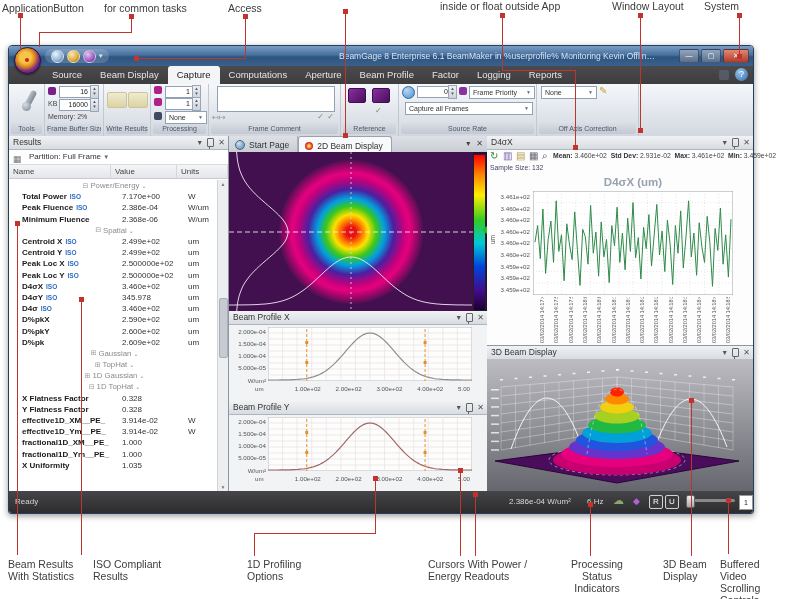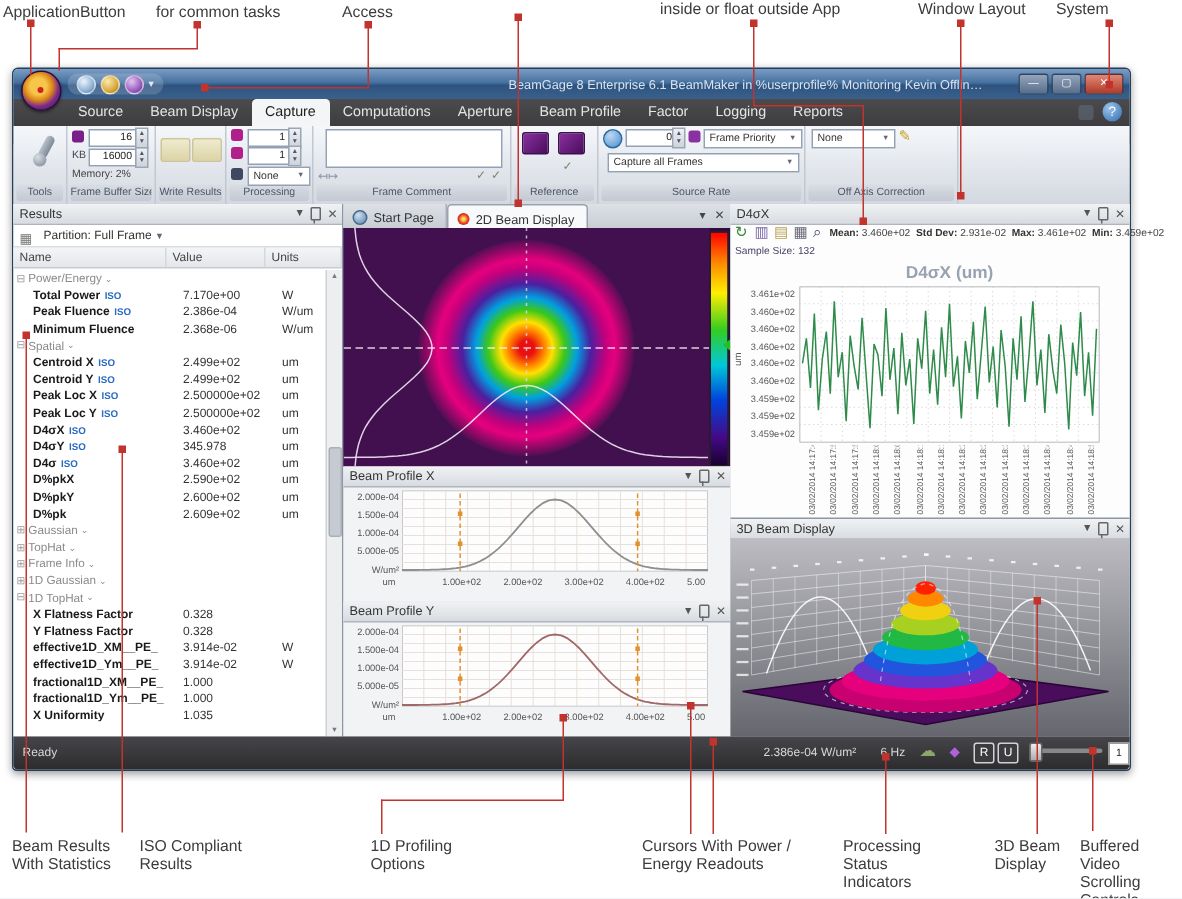--- a/index.html
+++ b/index.html
@@ -79,21 +79,21 @@
   .partrow{height:14px;border-bottom:1px solid #d8dce0;font-size:8px;color:#333;line-height:14px;position:relative;padding-left:20px;}
   .part-ic{position:absolute;left:4px;top:2px;font-size:9px;color:#777;}
   .colhdr{height:13px;display:flex;background:linear-gradient(#f4f5f7,#e4e6ea);border-bottom:1px solid #c8ccd2;font-size:8px;color:#444;}
   .colhdr span{line-height:13px;padding-left:4px;border-right:1px solid #d4d8de;box-sizing:border-box;}
   .ch-name{width:102px;} .ch-val{width:66px;} .ch-un{flex:1;}
   .rows{position:absolute;left:0;top:44px;right:10px;bottom:0;overflow:hidden;}
   .rrow{height:11.2px;display:flex;font-size:8px;align-items:center;}
   .rrow .nm{width:100px;padding-left:13px;font-weight:bold;color:#1a1a1a;white-space:nowrap;overflow:hidden;}
   .rrow .iso{color:#2a6cc4;font-size:6.5px;font-weight:bold;margin-left:3px;}
   .rrow .vl{width:66px;color:#333;} .rrow .un{flex:1;color:#333;}
-  .srow{height:11.2px;font-size:7.8px;color:#8a8a8a;padding-left:2px;display:flex;align-items:center;}
+  .srow{height:11.2px;font-size:7.8px;color:#8a8a8a;padding-left:2px;display:flex;align-items:center;justify-content:center;}
   .srow .box{font-size:7px;margin-right:2px;color:#999;}
   .vscroll{position:absolute;right:0;top:44px;width:10px;bottom:0;background:#eceef0;border-left:1px solid #d0d4d8;}
   .vthumb{position:absolute;left:1px;top:38%;width:7px;height:58px;background:#c6cbd2;border:1px solid #aab0b8;border-radius:2px;}
   .varr{position:absolute;left:0;width:10px;font-size:5px;color:#778;text-align:center;}
   
   .centercol{position:absolute;left:220px;top:0;width:258px;height:355px;background:#cdd2d9;}
   .doctabs{height:16px;background:linear-gradient(#dde1e6,#c8cdd4);display:flex;position:relative;border-bottom:1px solid #9aa2ae;}
   .dtab{font-size:8.5px;color:#333;padding:2px 8px 0 6px;display:flex;gap:4px;align-items:center;border-right:1px solid #aab0ba;}
   .dtab.active{background:#f8f9fa;border-radius:3px 3px 0 0;border:1px solid #9aa2ae;border-bottom:none;}
   .tab-globe{width:8px;height:8px;border-radius:50%;background:radial-gradient(circle at 35% 30%,#cfe2f2,#5a82a8);border:1px solid #46688c;}
@@ -154,21 +154,21 @@
   <div class="ann" style="left:104px;top:2px;">for common tasks</div>
   <div class="ann" style="left:228px;top:2px;">Access</div>
   <div class="ann" style="left:440px;top:0px;">inside or float outside App</div>
   <div class="ann" style="left:612px;top:0px;">Window Layout</div>
   <div class="ann" style="left:704px;top:0px;">System</div>
 
   <div class="ann" style="left:8px;top:558px;width:80px;">Beam Results With Statistics</div>
   <div class="ann" style="left:93px;top:558px;width:80px;">ISO Compliant Results</div>
   <div class="ann" style="left:247px;top:558px;width:70px;">1D Profiling Options</div>
   <div class="ann" style="left:428px;top:558px;width:112px;">Cursors With Power / Energy Readouts</div>
-  <div class="ann" style="left:562px;top:558px;width:70px;">Processing Status Indicators</div>
+  <div class="ann" style="left:562px;top:558px;width:70px;text-align:center;">Processing Status Indicators</div>
   <div class="ann" style="left:663px;top:558px;width:52px;">3D Beam Display</div>
   <div class="ann" style="left:720px;top:558px;width:56px;">Buffered Video Scrolling Controls</div>
 
   <div class="sq" style="left:18px;top:13px;"></div>
   <div class="cl" style="left:20px;top:17px;width:1px;height:33px;"></div>
   <div class="sq" style="left:129px;top:14px;"></div>
   <div class="cl" style="left:131px;top:18px;width:1px;height:14px;"></div>
   <div class="cl" style="left:39px;top:32px;width:93px;height:1px;"></div>
   <div class="cl" style="left:39px;top:32px;width:1px;height:15px;"></div>
   <div class="sq" style="left:243px;top:14px;"></div>
@@ -409,21 +409,20 @@
               <span class="vl">2.600e+02</span>
               <span class="un">um</span>
             </div>
             <div class="rrow">
               <span class="nm">D%pk</span>
               <span class="vl">2.609e+02</span>
               <span class="un">um</span>
             </div>
             <div class="srow"><span class="box">⊞</span>Gaussian<span style="font-size:6px;margin-left:2px;">⌄</span></div>
             <div class="srow"><span class="box">⊞</span>TopHat<span style="font-size:6px;margin-left:2px;">⌄</span></div>
-            <div class="srow"><span class="box">⊞</span>Frame Info<span style="font-size:6px;margin-left:2px;">⌄</span></div>
             <div class="srow"><span class="box">⊞</span>1D Gaussian<span style="font-size:6px;margin-left:2px;">⌄</span></div>
             <div class="srow"><span class="box">⊟</span>1D TopHat<span style="font-size:6px;margin-left:2px;">⌄</span></div>
             <div class="rrow">
               <span class="nm">X Flatness Factor</span>
               <span class="vl">0.328</span>
               <span class="un"></span>
             </div>
             <div class="rrow">
               <span class="nm">Y Flatness Factor</span>
               <span class="vl">0.328</span>

